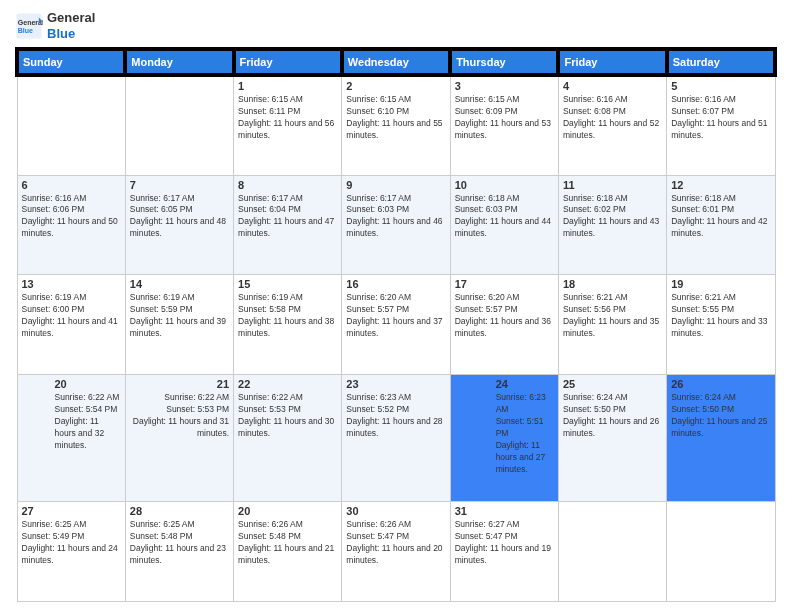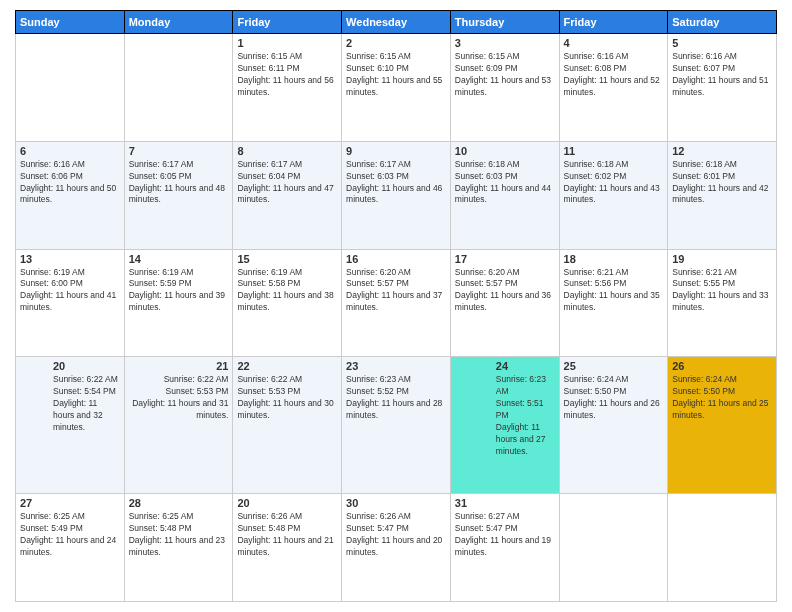--- a/index.html
+++ b/index.html
@@ -58,21 +58,21 @@
       width: 100%;
       table-layout: fixed;
     }
     .calendar th {
       background-color: #2a7de1;
       color: #fff;
       font-size: 11px;
       font-weight: bold;
       padding: 5px 4px;
       text-align: left;
-      border: 1px solid #000000;
+      border: 4px solid #000000;
     }
     .calendar td {
       vertical-align: top;
       border: 1px solid #ccc;
       padding: 3px 4px;
       font-size: 9px;
       color: #333;
       background: #fff;
       height: 82px;
     }
@@ -92,20 +92,40 @@
       color: #333;
     }
     .empty-cell {
       background: #f9f9f9;
     }
   </style>
 </head>
 <body>
 
 <div class="page">
+  <div class="header">
+    <div class="logo">
+      <svg class="logo-icon" viewBox="0 0 40 40">
+        <rect x="2" y="2" width="36" height="36" rx="4" fill="#e8f0fb"></rect>
+        <text x="4" y="18" font-size="10" font-weight="bold" fill="#333" font-family="Arial">General</text>
+        <text x="4" y="30" font-size="10" font-weight="bold" fill="#2a7de1" font-family="Arial">Blue</text>
+        <polygon points="34,8 40,14 34,14" fill="#2a7de1"></polygon>
+      </svg>
+      <div>
+        <div class="logo-text">
+          <span>General</span><br>
+          <span class="logo-blue">Blue</span>
+        </div>
+      </div>
+    </div>
+    <div class="title-block">
+      <div class="title-main"></div>
+      <div class="title-sub"></div>
+    </div>
+  </div>
 
   <table class="calendar" id="cal-table">
     <thead id="cal-head">
         <tr>
           <th>Sunday</th>
           <th>Monday</th>
           <th>Friday</th>
           <th>Wednesday</th>
           <th>Thursday</th>
           <th>Friday</th>
@@ -207,29 +227,29 @@
             <div class="cell-info">Sunrise: 6:22 AM<br>Sunset: 5:53 PM<br>Daylight: 11 hours and 31 minutes.</div>
           </td>
           <td style="background: rgb(240, 245, 251);">
             <span class="day-num">22</span>
             <div class="cell-info">Sunrise: 6:22 AM<br>Sunset: 5:53 PM<br>Daylight: 11 hours and 30 minutes.</div>
           </td>
           <td style="background: rgb(240, 245, 251);">
             <span class="day-num">23</span>
             <div class="cell-info">Sunrise: 6:23 AM<br>Sunset: 5:52 PM<br>Daylight: 11 hours and 28 minutes.</div>
           </td>
-          <td style="background: #5eead4; padding-left: 45px;">
+          <td style="background: #3b82f6; padding-left: 45px;">
             <span class="day-num">24</span>
             <div class="cell-info">Sunrise: 6:23 AM<br>Sunset: 5:51 PM<br>Daylight: 11 hours and 27 minutes.</div>
           </td>
           <td style="background: rgb(240, 245, 251);">
             <span class="day-num">25</span>
             <div class="cell-info">Sunrise: 6:24 AM<br>Sunset: 5:50 PM<br>Daylight: 11 hours and 26 minutes.</div>
           </td>
-          <td style="background: #eab308;">
+          <td style="background: #3b82f6;">
             <span class="day-num">26</span>
             <div class="cell-info">Sunrise: 6:24 AM<br>Sunset: 5:50 PM<br>Daylight: 11 hours and 25 minutes.</div>
           </td>
         </tr>
         <tr>
           <td>
             <span class="day-num">27</span>
             <div class="cell-info">Sunrise: 6:25 AM<br>Sunset: 5:49 PM<br>Daylight: 11 hours and 24 minutes.</div>
           </td>
           <td>

